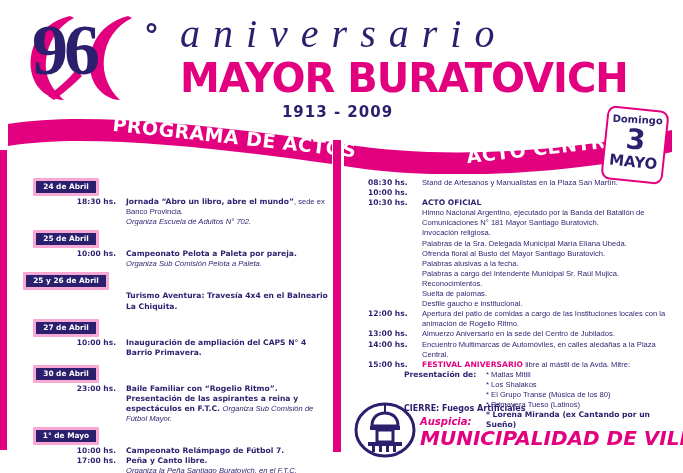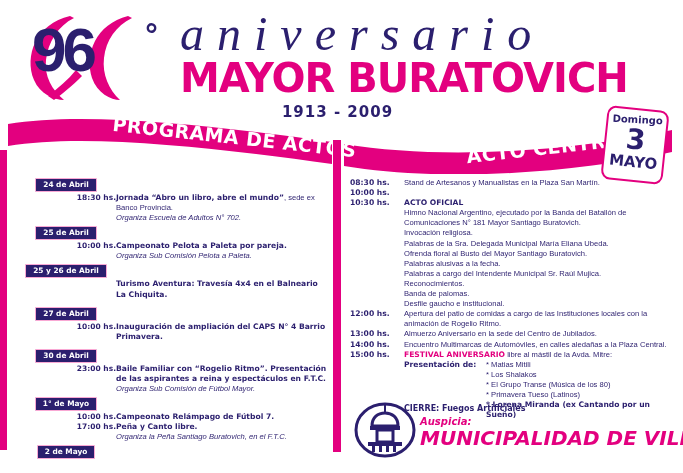--- a/index.html
+++ b/index.html
@@ -10,35 +10,35 @@
   }
   .poster{position:absolute;inset:0;background:#fff;}
 
   
   .logo-row{position:absolute;left:0;top:0;width:683px;height:118px;}
   .num96{
     position:absolute;left:18px;top:10px;width:150px;height:88px;
   }
   .num96 .digits{
     position:absolute;left:14px;top:2px;
-    font-family:Liberation Sans, sans-serif;
-    font-weight:bold;font-size:62px;line-height:76px;
+    font-family:Liberation Serif, serif;
+    font-weight:bold;font-size:72px;line-height:76px;
     color:#2b1f6e;letter-spacing:-4px;
   }
   .num96 .deg{
     position:absolute;left:126px;top:8px;
     font-family:"DejaVu Sans", sans-serif;
     font-weight:bold;font-size:30px;color:#2b1f6e;
   }
   .swoosh{position:absolute;left:0;top:0;}
 
   .aniv{
     position:absolute;left:180px;top:14px;
     font-family:"Liberation Serif", serif;
-    font-style:italic;font-size:48px;line-height:40px;
+    font-style:italic;font-size:40px;line-height:40px;
     color:#2b1f6e;letter-spacing:13px;
     white-space:nowrap;
   }
   .mayor{
     position:absolute;left:180px;top:58px;
     font-family:"DejaVu Sans", sans-serif;
     font-weight:bold;font-size:40px;line-height:40px;
     color:#e3007f;letter-spacing:-1px;white-space:nowrap;
   }
   .years{
@@ -83,39 +83,39 @@
   .col{position:absolute;top:178px;font-size:7.6px;line-height:1.33;}
   .col-left{left:12px;width:318px;}
   .col-right{left:350px;width:330px;}
 
   
   .ev{position:relative;}
   .datechip{
     display:inline-block;background:#2b1f6e;color:#fff;
     font-family:"DejaVu Sans", sans-serif;font-weight:bold;
     font-size:7.4px;line-height:10px;padding:1px 7px;
-    border:1px solid #f9a8d4;border-radius:1px;
+    border:3px solid #f9a8d4;border-radius:1px;
     text-align:center;margin-bottom:1px;
   }
   .chipwrap{width:108px;text-align:center;}
   .line{display:flex;align-items:flex-start;}
   .tm{
-    width:104px;min-width:104px;text-align:right;
+    width:104px;min-width:104px;text-align:right;padding-right:10px;
     font-family:"DejaVu Sans", sans-serif;font-weight:bold;
     font-size:7.5px;color:#2b1f6e;
   }
   .tx{flex:1;color:#2b1f6e;}
   .b{font-family:"DejaVu Sans", sans-serif;font-weight:bold;}
   .i{font-style:italic;}
   .pink{color:#e3007f;font-family:"DejaVu Sans", sans-serif;font-weight:bold;}
   .gap{height:7px;}
   .gap-s{height:3px;}
 
   
-  .rline{display:flex;align-items:flex-start;}
+  .rline{display:flex;align-items:flex-start;margin-left:18px;}
   .rtm{
     width:54px;min-width:54px;text-align:left;
     font-family:"DejaVu Sans", sans-serif;font-weight:bold;
     font-size:7.6px;color:#2b1f6e;
   }
   .rtx{flex:1;color:#2b1f6e;}
   .indent{padding-left:54px;}
   .pres-row{display:flex;}
   .pres-lbl{width:74px;min-width:74px;font-family:"DejaVu Sans", sans-serif;font-weight:bold;}
   .star{padding-left:8px;}
@@ -287,21 +287,21 @@
       <div class="rline">
         <div class="rtm"></div>
         <div class="rtx">Palabras a cargo del Intendente Municipal Sr. Raúl Mujica.</div>
       </div>
       <div class="rline">
         <div class="rtm"></div>
         <div class="rtx">Reconocimientos.</div>
       </div>
       <div class="rline">
         <div class="rtm"></div>
-        <div class="rtx">Banda de palomas.</div>
+        <div class="rtx">Suelta de palomas.</div>
       </div>
       <div class="rline">
         <div class="rtm"></div>
         <div class="rtx">Desfile gaucho e institucional.</div>
       </div>
       <div class="rline">
         <div class="rtm">12:00 hs.</div>
         <div class="rtx">Apertura del patio de comidas a cargo de las Instituciones locales con la animación de Rogelio Ritmo.</div>
       </div>
       <div class="rline">

